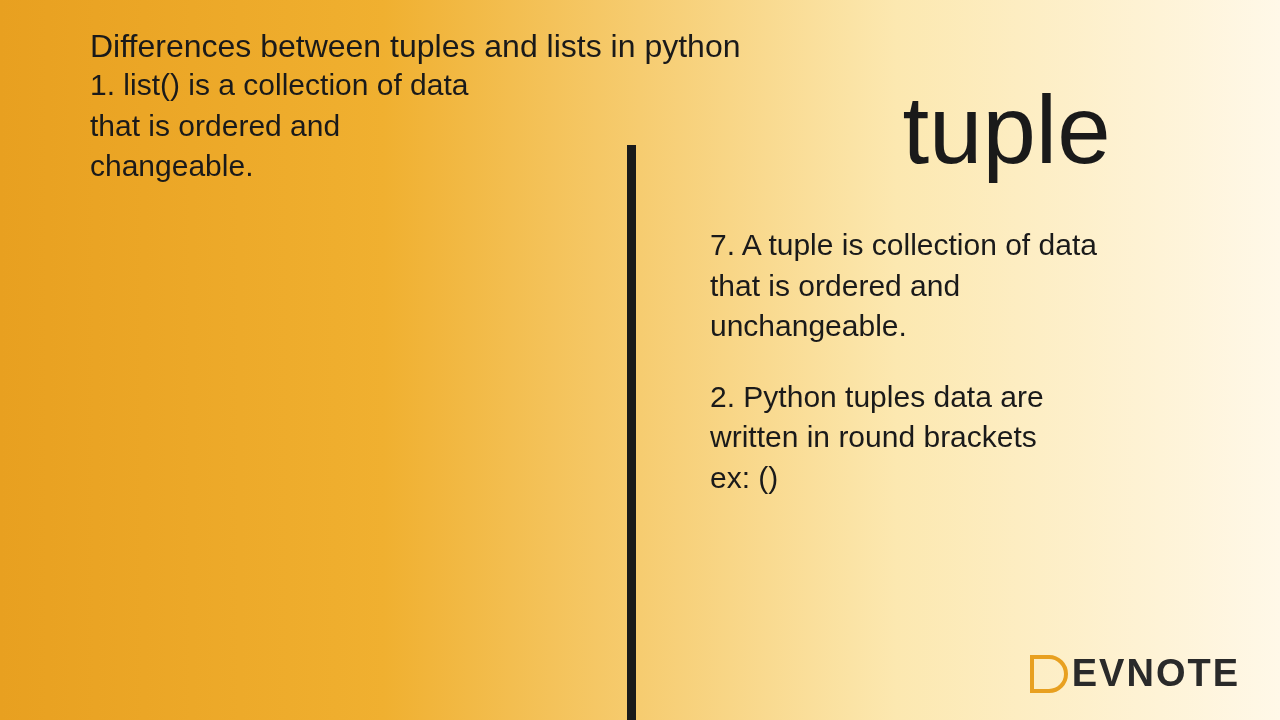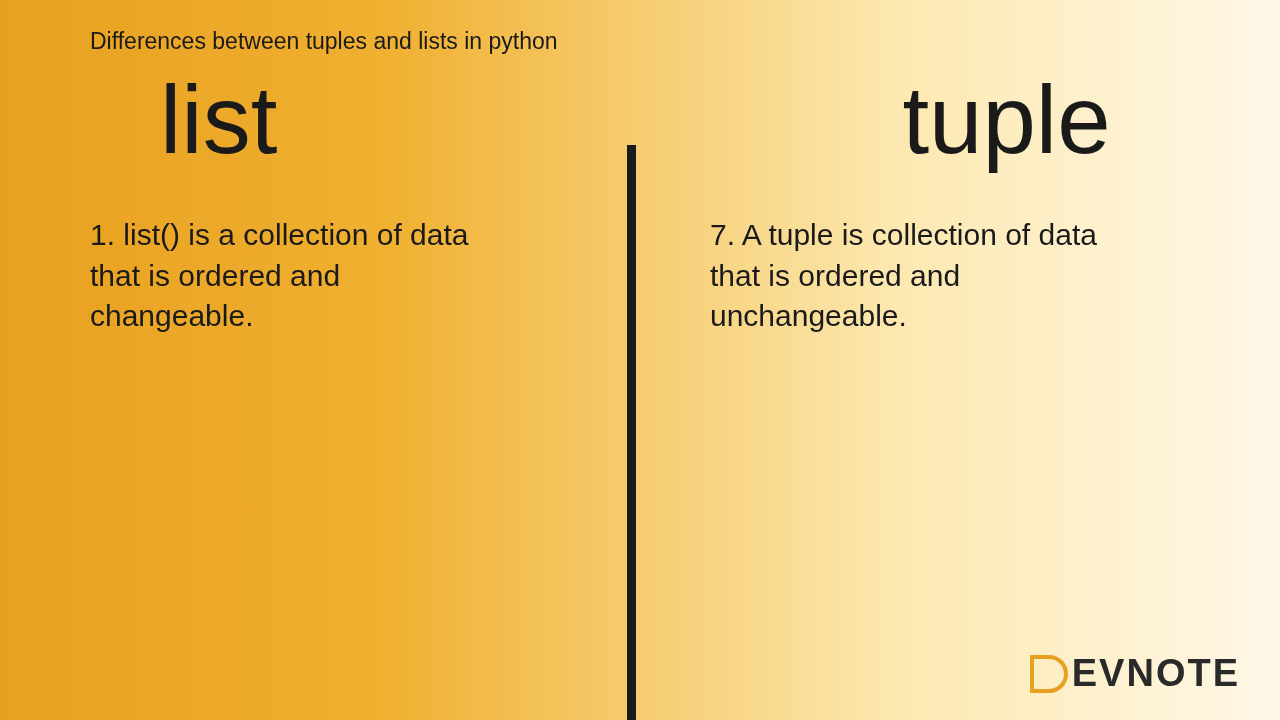--- a/index.html
+++ b/index.html
@@ -10,21 +10,21 @@
     body {
       width: 1280px;
       height: 720px;
       background: linear-gradient(to right, #e8a020 0%, #f0b030 30%, #fce8b0 70%, #fff8e8 100%);
       font-family: Arial, Helvetica, sans-serif;
       color: #1a1a1a;
       position: relative;
       overflow: hidden;
     }
     .title {
-      font-size: 23px;
+      font-size: 32px;
       font-weight: normal;
       padding: 28px 16px 0 90px;
     }
     .columns {
       display: flex;
       width: 100%;
       height: 580px;
       position: relative;
     }
     .col {
@@ -91,30 +91,32 @@
       background: #e8a020;
     }
   </style>
 </head>
 <body>
 
 <div class="title">Differences between tuples and lists in python</div>
 
 <div class="columns">
   <div class="col">
-    <div class="col-heading col-heading-left">list</div>
     <div class="point">1. list() is a collection of data
  that is ordered and
 changeable.</div>
   </div>
   <div class="col col-right">
     <div class="col-heading col-heading-right">tuple</div>
     <div class="point">7. A tuple is collection of data
 that is ordered and
 unchangeable.</div>
+    <div class="point">2. Python tuples data are
+written in round brackets
+ ex: ()</div>
   </div>
 </div>
 
 <div class="divider"></div>
 
 <div class="logo">
   <span class="logo-d"></span>
   <span>EVNOTE</span>
 </div>
 

